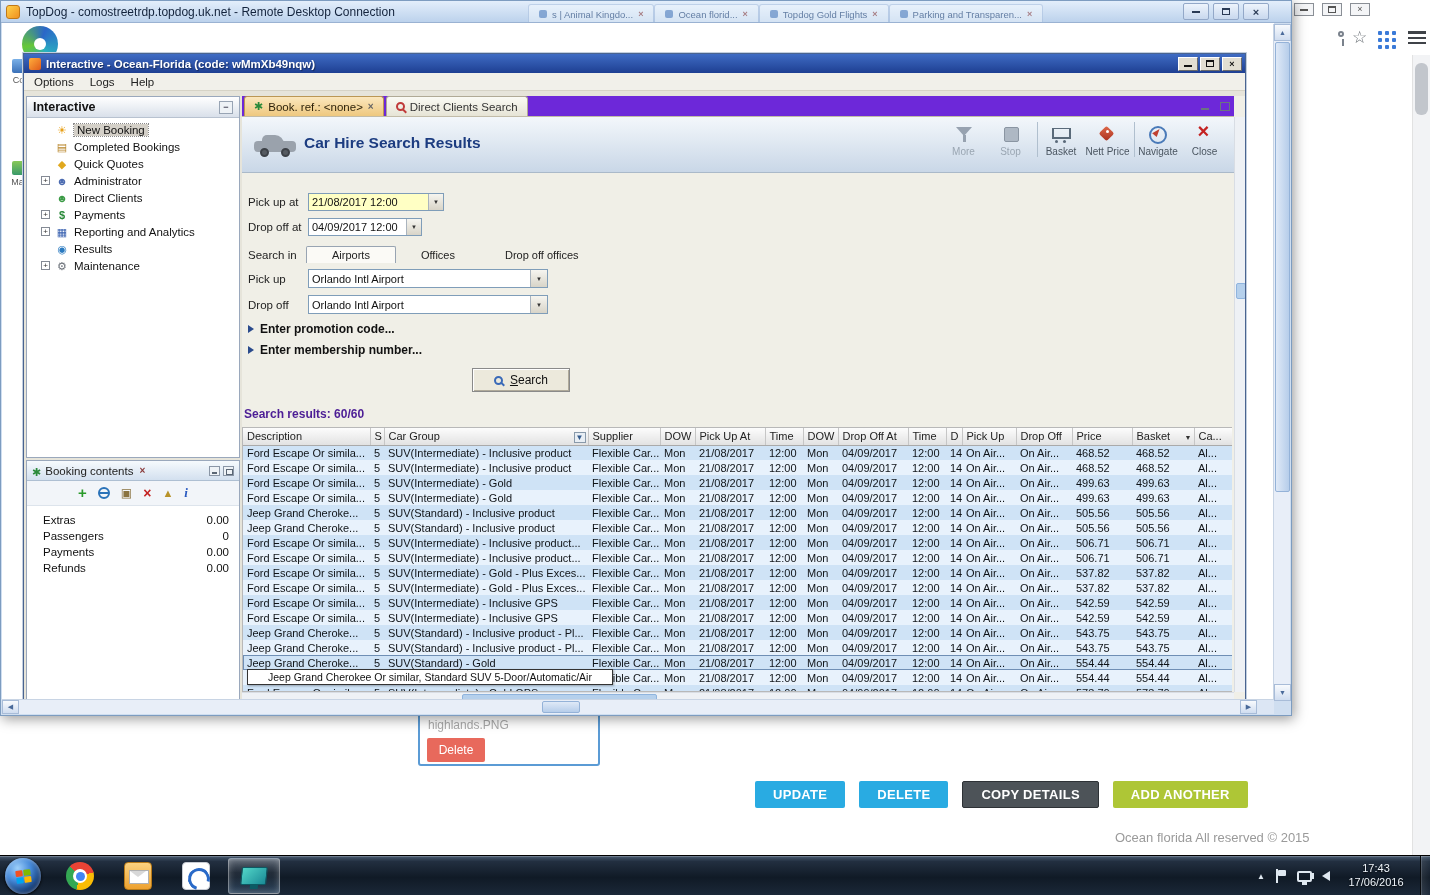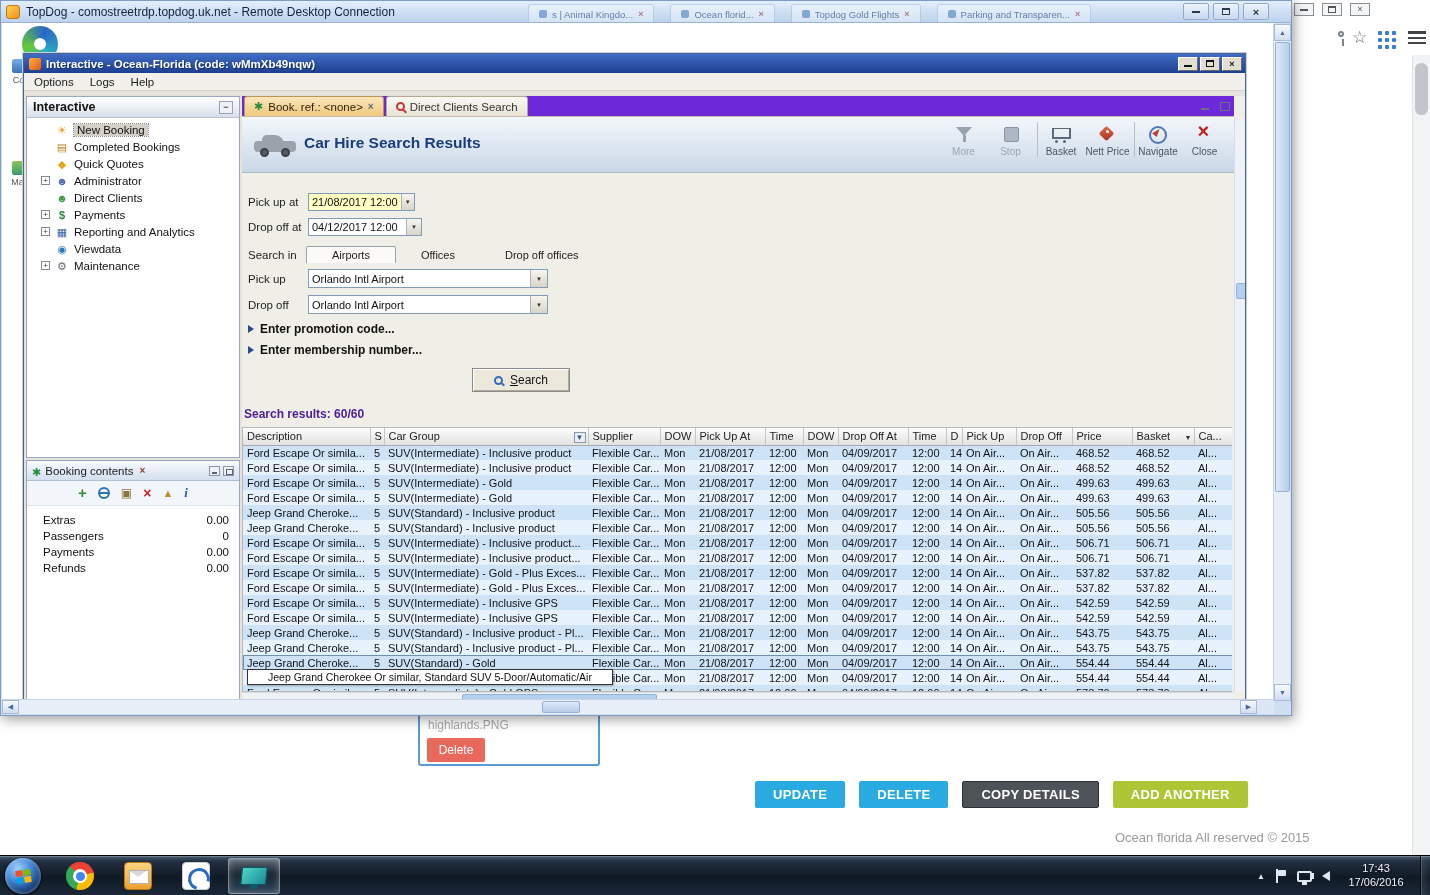--- a/index.html
+++ b/index.html
@@ -29,21 +29,21 @@
     box-shadow:7px 0 0 #3a7ad8,14px 0 0 #3a7ad8,0 7px 0 #3a7ad8,7px 7px 0 #3a7ad8,14px 7px 0 #3a7ad8,0 14px 0 #3a7ad8,7px 14px 0 #3a7ad8,14px 14px 0 #3a7ad8}
   .menu-icon{position:absolute;left:1408px;top:31px;width:18px;height:13px;background:repeating-linear-gradient(#3f4348 0 2.5px,transparent 2.5px 5.5px)}
   .br-scroll{position:absolute;right:0;top:55px;width:18px;height:800px;background:#f2f3f5;border-left:1px solid #e2e2e2}
   .br-thumb{position:absolute;left:2px;top:8px;width:13px;height:52px;background:#c2c6cc;border-radius:6px}
 
   
   .rdp{position:absolute;left:0;top:0;width:1292px;height:716px;background:#cfdef0;border:1px solid #7d9cc0;box-shadow:2px 3px 12px rgba(0,0,0,.4)}
   .rdp-title{position:absolute;left:0;top:0;right:0;height:22px;background:linear-gradient(#e3eefb,#bcd2ec);border-bottom:1px solid #9ab2d2;overflow:hidden}
   .rdp-ico{position:absolute;left:5px;top:4px;width:14px;height:14px;background:linear-gradient(135deg,#ffd24a,#f09020);border:1px solid #c07818;border-radius:3px}
   .rdp-title-text{position:absolute;left:25px;top:4px;font-size:12px;color:#13233c;white-space:nowrap}
-  .ghost-tabs{position:absolute;left:527px;top:3px;height:19px;display:flex;gap:16px;opacity:.72}
+  .ghost-tabs{position:absolute;left:527px;top:3px;height:19px;display:flex;opacity:.72}
   .ghost-tab{display:flex;align-items:center;gap:5px;padding:0 10px;background:rgba(250,253,255,.55);border:1px solid rgba(140,170,210,.6);border-bottom:none;border-radius:3px 3px 0 0;font-size:9.5px;color:#3c5a86;white-space:nowrap}
   .gt-fav{width:8px;height:8px;border-radius:2px;background:#6a92c8}
   .gt-x{color:#9a5a5a;font-size:9px;font-weight:bold}
   .rdp-btns{position:absolute;right:22px;top:2px;display:flex;gap:4px}
   .rdp-btn{width:26px;height:17px;background:linear-gradient(#eef4fc,#c8d8ee);border:1px solid #93a8c8;border-radius:2px;display:flex;align-items:center;justify-content:center;color:#2a3a55;font-size:11px;font-weight:bold}
   .rdp-btn .glyph-min{background:#2a3a55}
   .rdp-btn .glyph-max{border-color:#2a3a55}
 
   .rdp-session{position:absolute;left:1px;top:22px;width:1272px;height:678px;background:#fff;overflow:hidden}
   .swirl{position:absolute;left:20px;top:3px;width:36px;height:36px;border-radius:50%;background:conic-gradient(from 20deg,#2a66c8,#2ab0c0,#66c838,#2a66c8)}
@@ -382,21 +382,21 @@
 
               <div class="tree-item exp">
                 <span class="expander">+</span>
                 <span class="titem-ic ic-chart"></span>
                 <span class="titem-label">Reporting and Analytics</span>
               </div>
 
               <div class="tree-item">
 
                 <span class="titem-ic ic-globe"></span>
-                <span class="titem-label">Viewdata</span>
+                <span class="titem-label">Results</span>
               </div>
 
               <div class="tree-item exp">
                 <span class="expander">+</span>
                 <span class="titem-ic ic-gear"></span>
                 <span class="titem-label">Maintenance</span>
               </div>
             </div>
         </div>
 
@@ -495,27 +495,27 @@
                 </div>
 
                 <div class="tbtn">
                   <span class="tb-ic ic-closex"></span>
                   <span class="tb-label">Close</span>
                 </div>
               </div>
           </div>
 
           <span class="flabel" style="left:6px;top:100px">Pick up at</span>
-          <div class="dinput yellow" style="left:66px;top:97px;width:107px">
+          <div class="dinput yellow" style="left:66px;top:97px;width:136px">
             <span class="txt">21/08/2017 12:00</span>
             <span class="dd">▼</span>
           </div>
           <span class="flabel" style="left:6px;top:125px">Drop off at</span>
           <div class="dinput" style="left:66px;top:122px;width:114px">
-            <span class="txt">04/12/2017 12:00</span>
+            <span class="txt">04/09/2017 12:00</span>
             <span class="dd">▼</span>
           </div>
 
           <span class="flabel" style="left:6px;top:153px">Search in</span>
           <div class="segs" style="left:64px;top:149px">
 
           <span class="seg on">Airports</span>
               <span class="seg">Offices</span>
               <span class="seg">Drop off offices</span>
             </div>

